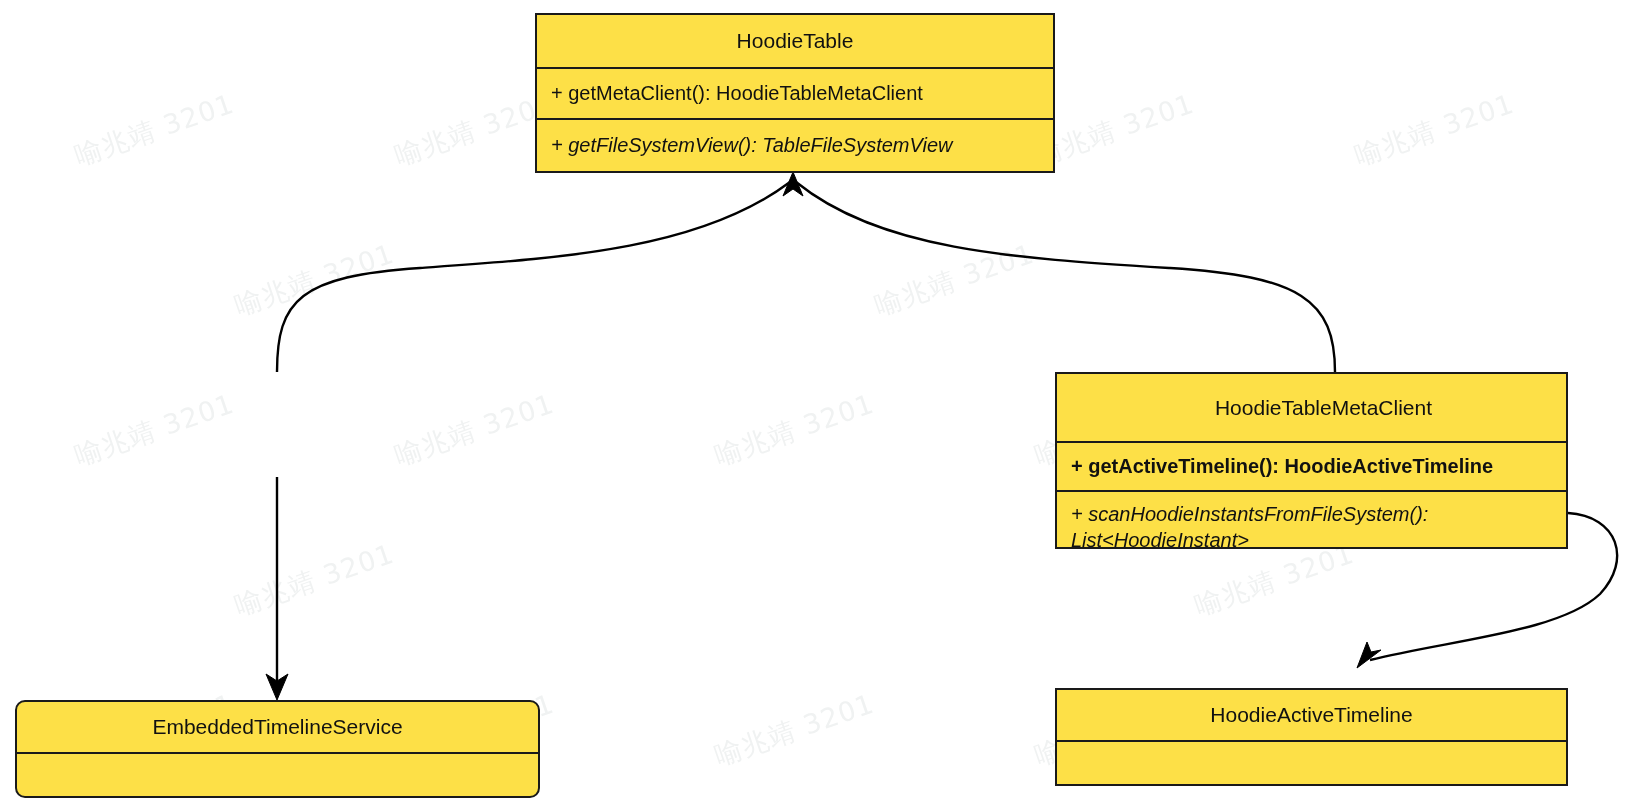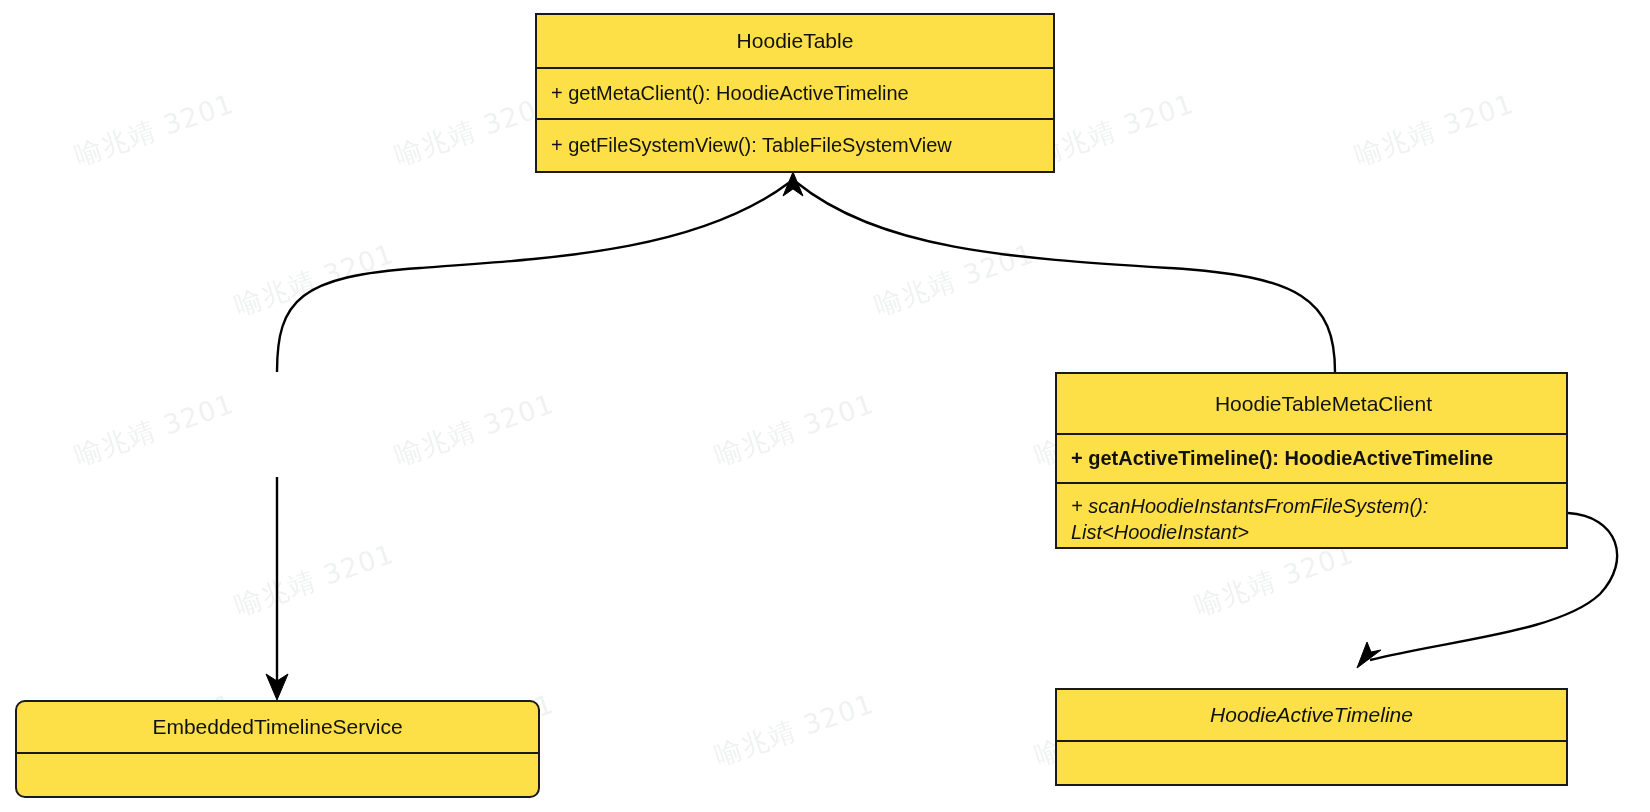--- a/index.html
+++ b/index.html
@@ -137,35 +137,35 @@
 
     <path class="edge-line" d="M 277,477 L 277,686"></path>
     <polygon class="edge-head" points="277,700 266,674 277,681 288,674"></polygon>
 
     <path class="edge-line" d="M 1568,513 C 1618,516 1632,560 1600,594 C 1560,632 1450,640 1370,660"></path>
     <polygon class="edge-head" points="1357,668 1381,650 1371,652 1367,642"></polygon>
   </svg>
 
   <div class="uml-class" style="left:535px; top:13px; width:520px; height:160px;">
     <div class="uml-name" style="height:54px;">HoodieTable</div>
-    <div class="uml-compartment" style="height:51px;">+ getMetaClient(): HoodieActiveTimeline</div>
-    <div class="uml-compartment" style="height:51px;">+ getFileSystemView(): TableFileSystemView</div>
+    <div class="uml-compartment" style="height:51px;">+ getMetaClient(): HoodieTableMetaClient</div>
+    <div class="uml-compartment" style="height:51px;font-style:italic;">+ getFileSystemView(): TableFileSystemView</div>
   </div>
 
 
   <div class="uml-class" style="left:1055px; top:372px; width:513px; height:177px;">
-    <div class="uml-name" style="height:61px;padding-left:24px;">HoodieTableMetaClient</div>
+    <div class="uml-name" style="height:69px;padding-left:24px;">HoodieTableMetaClient</div>
     <div class="uml-compartment" style="height:49px;font-weight:bold;">+ getActiveTimeline(): HoodieActiveTimeline</div>
     <div class="uml-compartment multiline" style="height:72px;font-style:italic;">+ scanHoodieInstantsFromFileSystem():
 List&lt;HoodieInstant&gt;</div>
   </div>
 
   <div class="uml-class" style="left:15px; top:700px; width:525px; height:98px;border-radius:10px;">
     <div class="uml-name" style="height:52px;">EmbeddedTimelineService</div>
     <div class="uml-compartment empty" style="height:44px;"></div>
   </div>
 
   <div class="uml-class" style="left:1055px; top:688px; width:513px; height:98px;">
-    <div class="uml-name" style="height:52px;font-style:italic;">HoodieActiveTimeline</div>
+    <div class="uml-name" style="height:52px;">HoodieActiveTimeline</div>
     <div class="uml-compartment empty" style="height:44px;"></div>
   </div>
 
 </div>
 
 </body></html>

